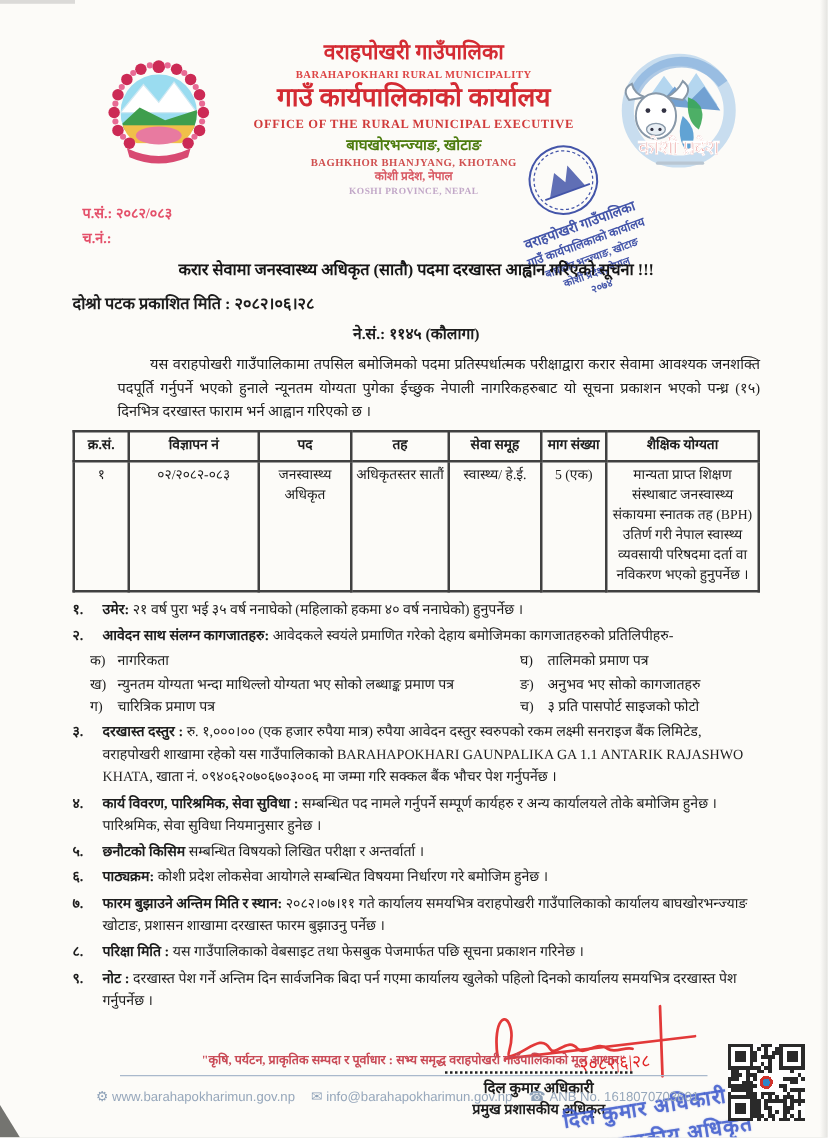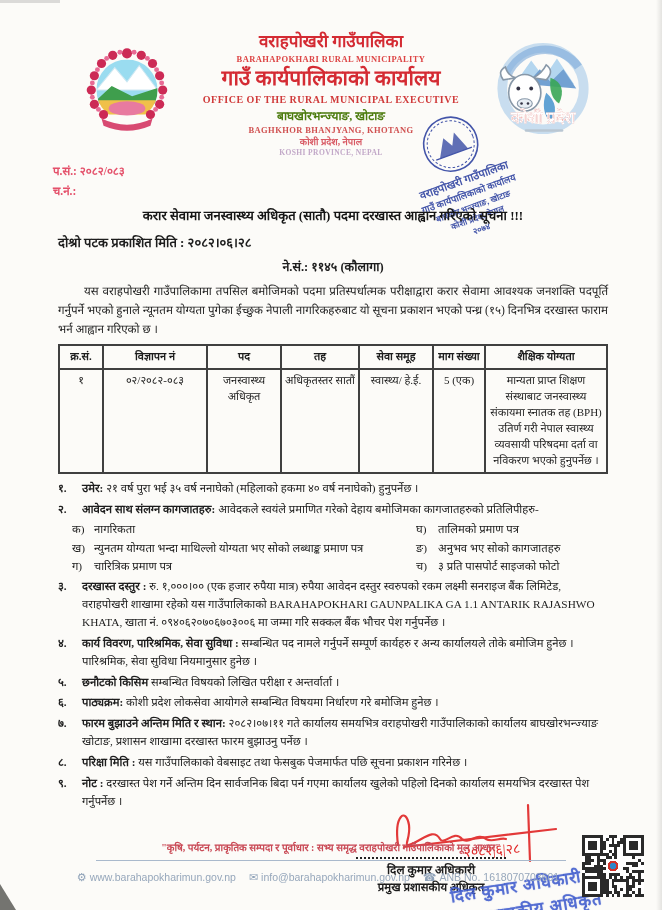--- a/index.html
+++ b/index.html
@@ -10,28 +10,28 @@
   .koshi{position:absolute;left:484px;top:36px;width:118px;height:120px;}
   .head-center{position:absolute;left:166px;top:32px;width:330px;text-align:center;line-height:1.18;}
   .h-np1{font-size:17px;font-weight:bold;color:#d42b33;}
   .h-en1{font-size:8.5px;font-weight:bold;color:#d44;letter-spacing:.4px;margin-top:2px;}
   .h-np2{font-size:21px;font-weight:bold;color:#d42b33;margin-top:2px;}
   .h-en2{font-size:10px;font-weight:bold;color:#d03a3a;letter-spacing:.5px;margin-top:3px;}
   .h-np3{font-size:12px;font-weight:bold;color:#4d7c0f;margin-top:3px;}
   .h-en3{font-size:8.5px;font-weight:bold;color:#d05050;letter-spacing:.4px;margin-top:2px;}
   .h-np4{font-size:9.5px;font-weight:bold;color:#d85a64;margin-top:2px;}
   .h-en4{font-size:7.5px;font-weight:bold;color:#c2a8c8;letter-spacing:.4px;margin-top:1px;}
-  .refbox{position:absolute;left:53px;top:162px;font-size:11.5px;font-weight:bold;color:#e4506a;line-height:1.7;}
+  .refbox{position:absolute;left:66px;top:162px;font-size:11.5px;font-weight:bold;color:#e4506a;line-height:1.7;}
   .round-stamp{position:absolute;left:378px;top:108px;width:170px;height:150px;opacity:.88;}
   
   .content{position:absolute;left:58px;top:206px;width:550px;}
   .title{font-size:13px;font-weight:bold;text-align:center;color:#151515;}
   .pubdate{font-size:13px;font-weight:bold;margin-top:9px;}
   .nesan{font-size:12.5px;font-weight:bold;text-align:center;margin-top:7px;}
-  .intro{font-size:11.6px;text-align:justify;text-indent:26px;line-height:1.62;margin-top:8px;}
+  .intro{font-size:11.6px;text-align:justify;text-indent:26px;line-height:1.62;margin-top:8px;margin-left:36px;}
   table.vac{border-collapse:collapse;width:100%;margin-top:5px;font-size:11px;}
   table.vac th,table.vac td{border:2px solid #404040;text-align:center;vertical-align:top;padding:3px 3px;line-height:1.45;}
   table.vac th{font-weight:bold;}
   .c0{width:36px;}.c1{width:96px;}.c2{width:66px;}.c3{width:70px;}.c4{width:66px;}.c5{width:44px;margin-top:23px;}
   .items{margin-top:6px;}
   .item{display:flex;font-size:11.3px;line-height:1.58;margin-top:3px;}
   .item .no{width:24px;flex:none;font-weight:bold;}
   .item .body{flex:1;text-align:left;}
   .item .lead{font-weight:bold;}
   .docgrid{display:grid;grid-template-columns:330px 1fr;column-gap:14px;row-gap:2px;margin:2px 0 1px 14px;font-size:11.3px;line-height:1.5;}

